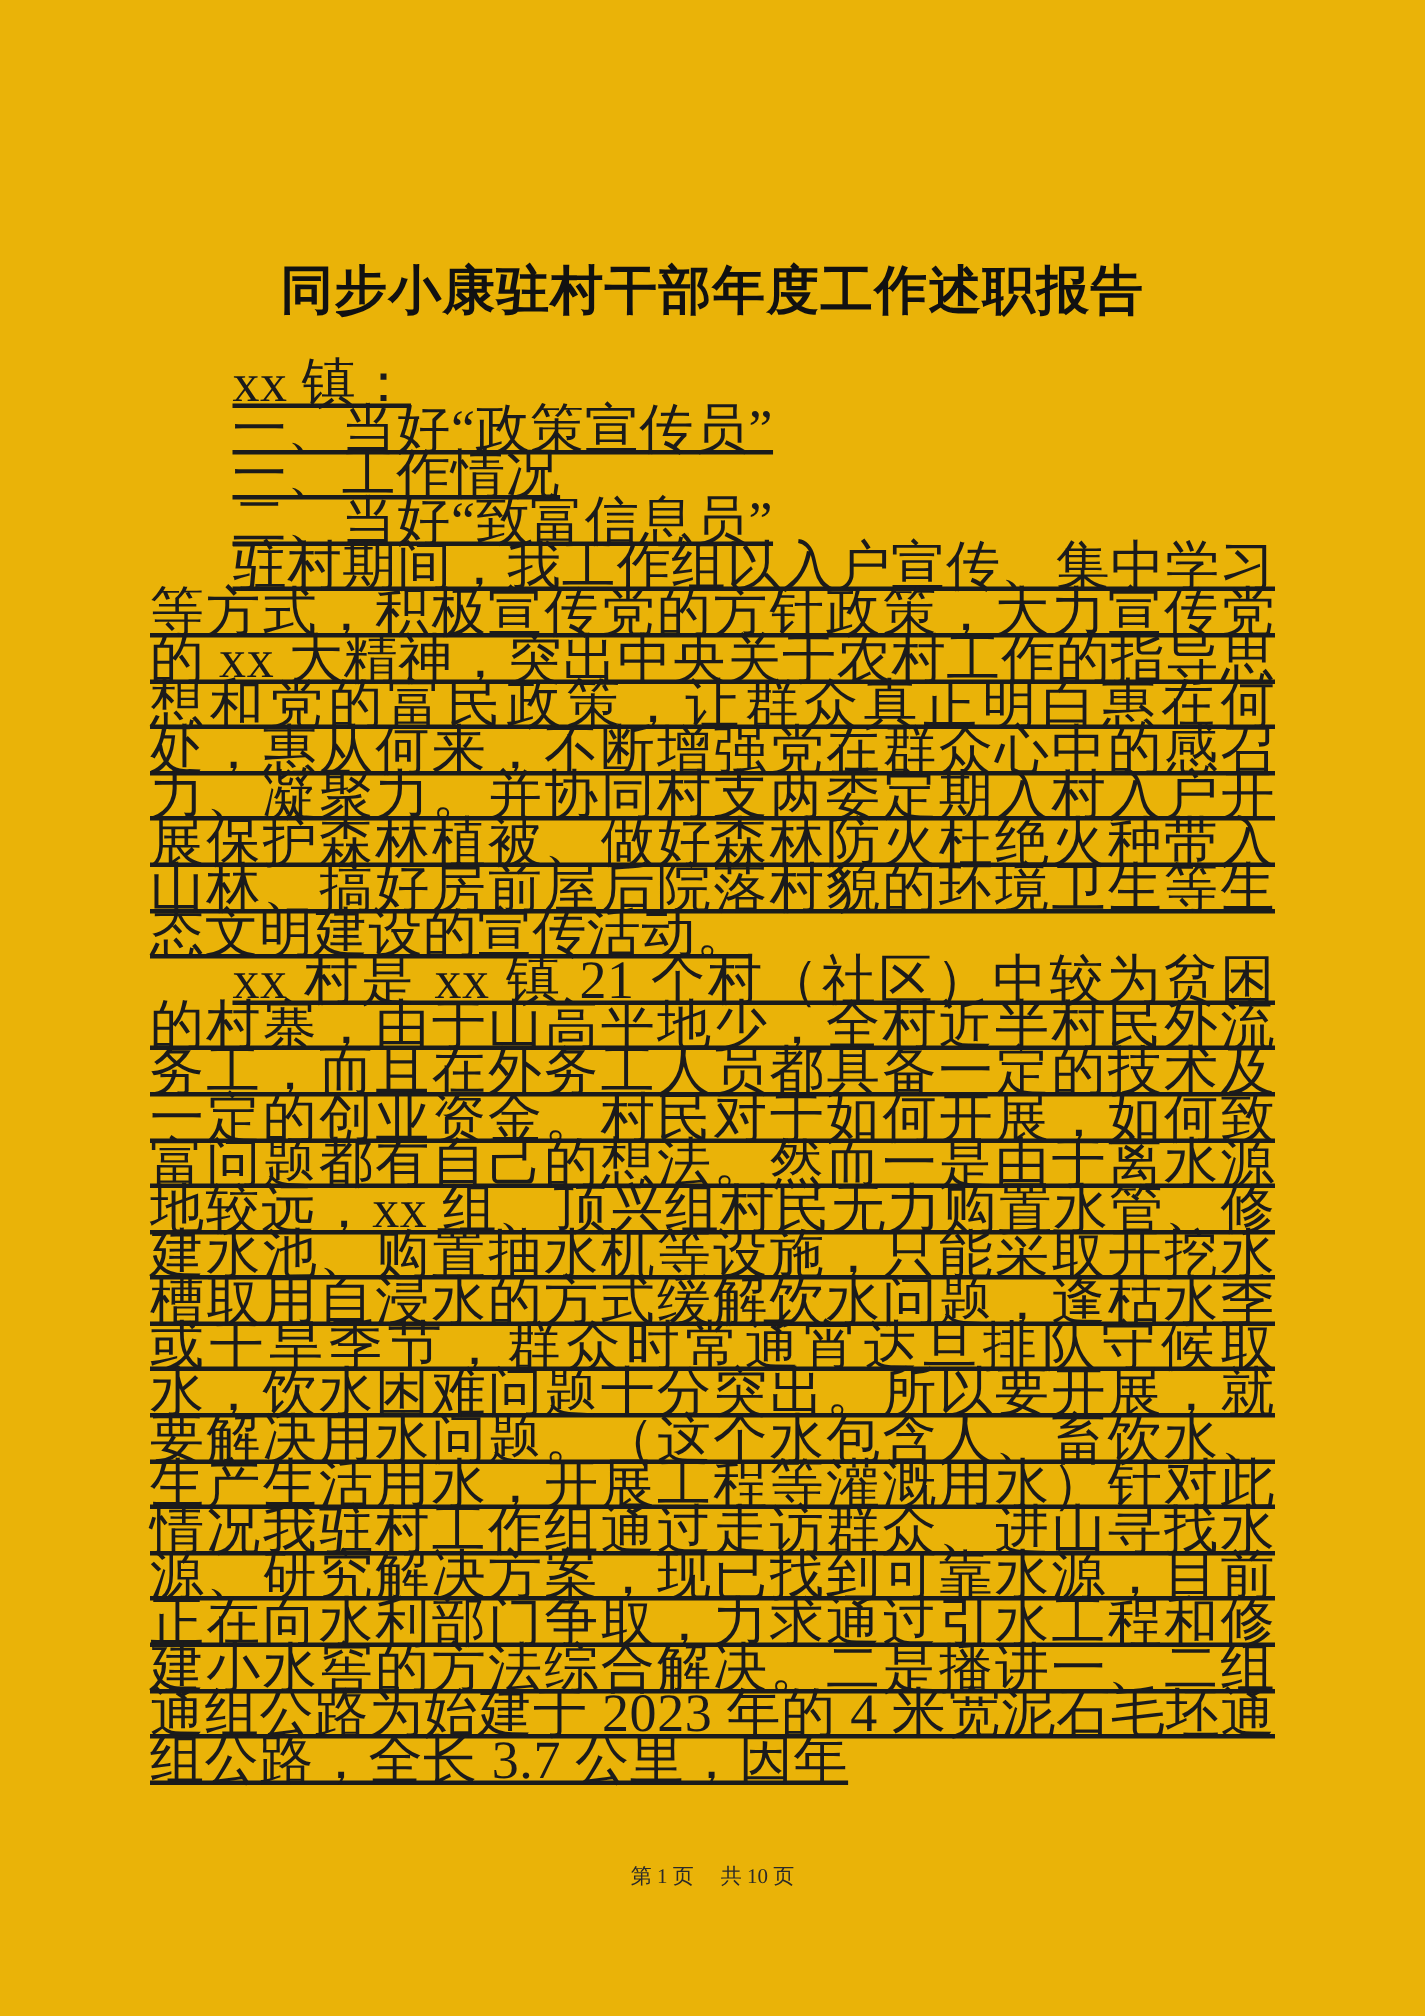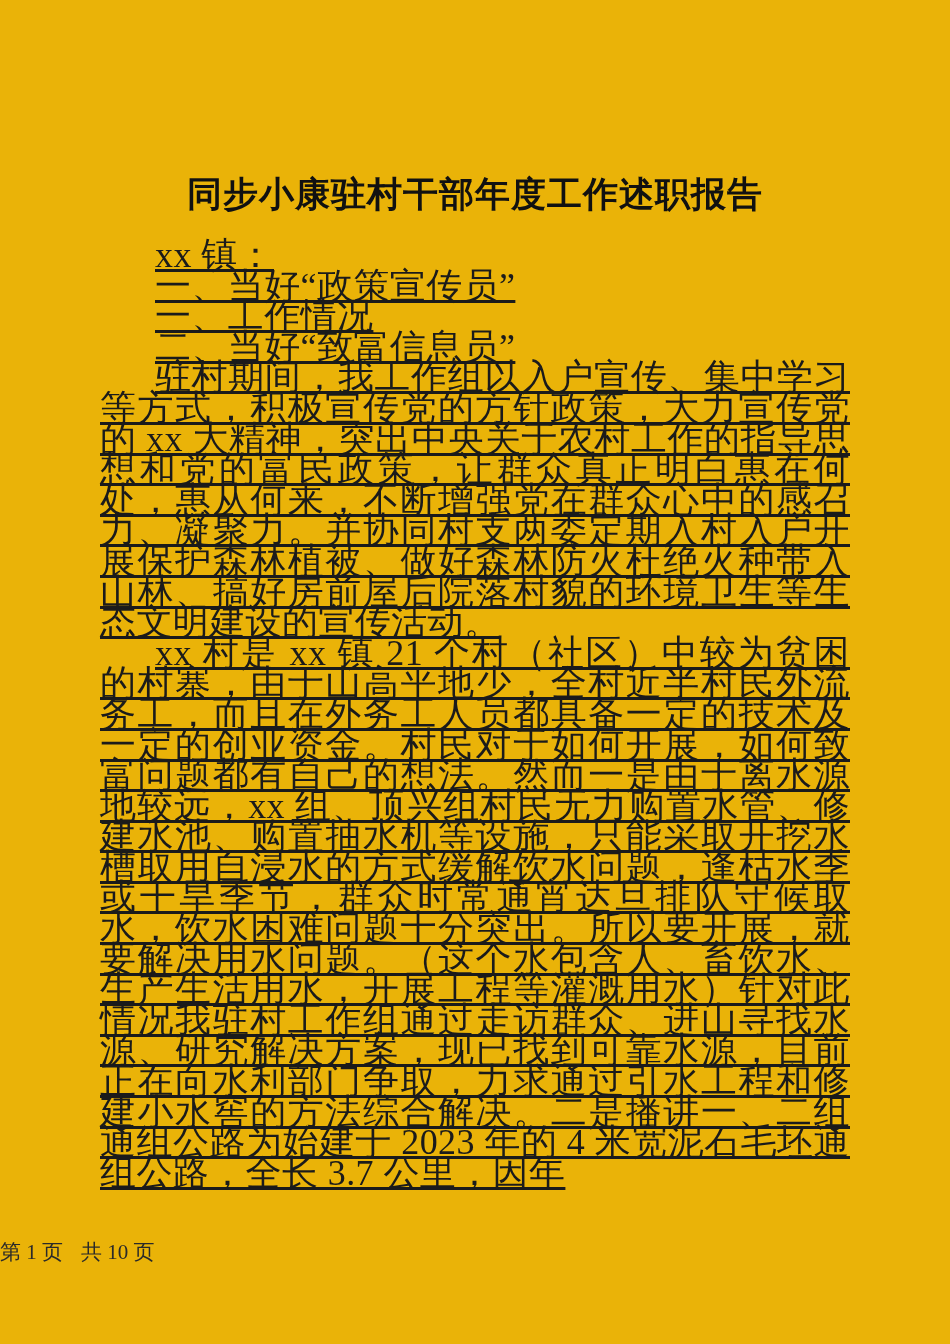--- a/index.html
+++ b/index.html
@@ -38,21 +38,22 @@
     word-break: break-all;
     color: #1b1b1b;
     text-decoration: underline;
   }
   .indent { text-indent: 55px; }
   .footer {
     position: absolute;
     left: 0;
     top: 1240px;
     width: 100%;
-    font-size: 21px;
+    text-align: center;
+    font-size: 14px;
     line-height: 24px;
     color: #2a2a2a;
   }
   .footer .gap { display: inline-block; width: 18px; }
 </style>
 </head>
 <body>
 
 <div class="page">
   <div class="content">

